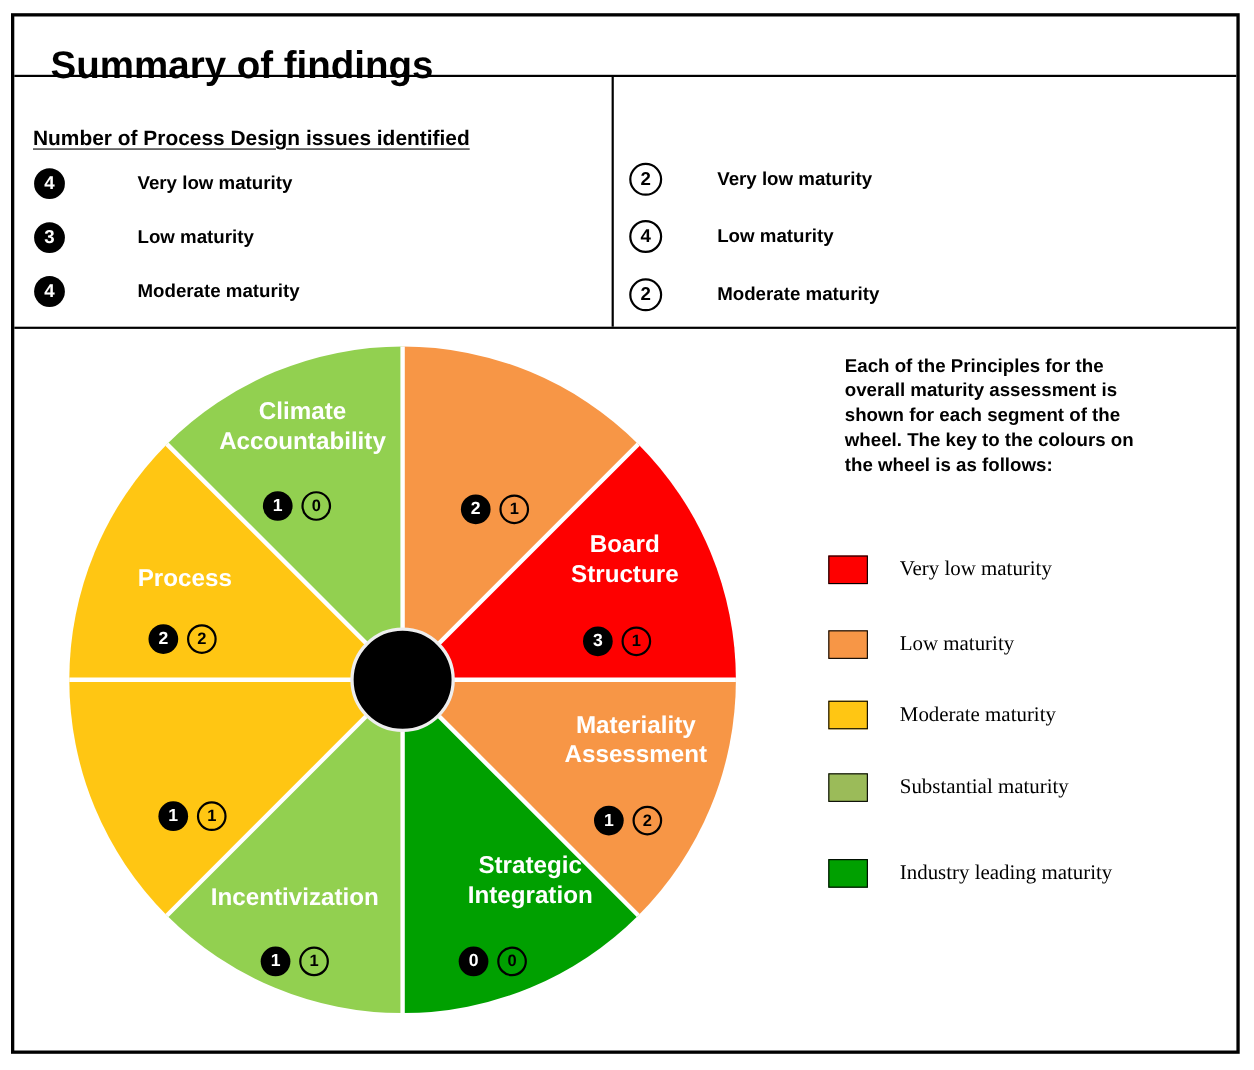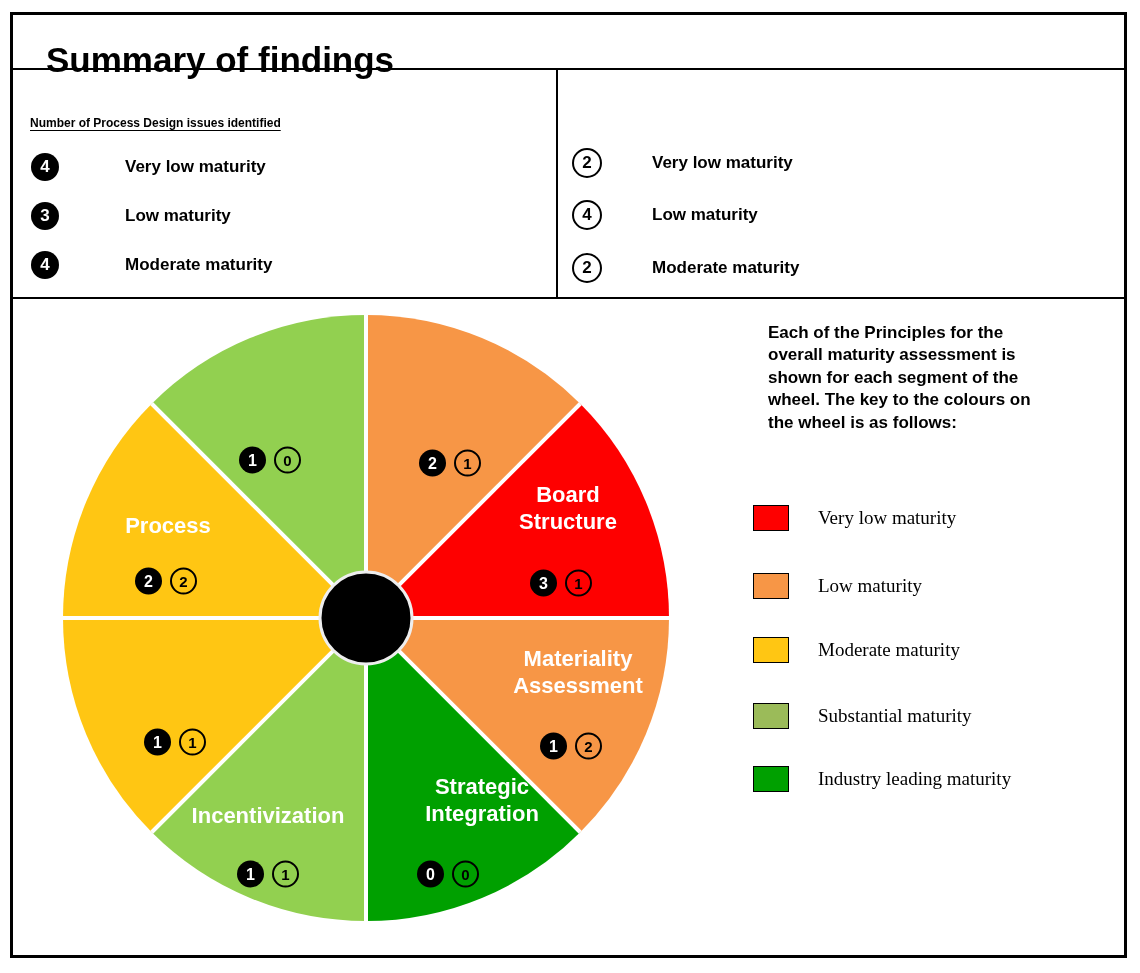--- a/index.html
+++ b/index.html
@@ -8,21 +8,21 @@
 
   
   .title-bar{position:absolute;left:0;top:0;right:0;height:53px;border-bottom:2px solid #000;}
   .title-bar h1{margin:17px;padding:8px 0 0 16px;font-size:35px;line-height:40px;font-weight:bold;letter-spacing:0px;}
 
   
   .columns{position:absolute;left:0;top:55px;right:0;height:227px;border-bottom:2px solid #000;}
   .col{position:absolute;top:0;bottom:0;}
   .col-left{left:0;width:543px;border-right:2px solid #000;}
   .col-right{left:545px;right:0;}
-  .col-header{position:absolute;font-size:12px;font-weight:bold;text-decoration:underline;text-underline-offset:3px;white-space:nowrap;}
+  .col-header{position:absolute;font-size:19px;font-weight:bold;text-decoration:underline;text-underline-offset:3px;white-space:nowrap;}
   .col-left .col-header{left:17px;top:46px;}
   .col-right .col-header{left:10px;top:46px;}
   .issue-row{position:absolute;display:flex;align-items:center;height:30px;}
   .issue-label{font-size:17px;font-weight:bold;white-space:nowrap;}
   .col-left .issue-label{margin-left:66px;}
   .col-right .issue-label{margin-left:50px;}
 
   
   .b-fill-lg{width:28px;height:28px;border-radius:50%;background:#000;color:#fff;display:flex;align-items:center;justify-content:center;font-size:17px;font-weight:bold;flex:0 0 auto;}
   .b-out-lg{width:30px;height:30px;box-sizing:border-box;border:2px solid #000;border-radius:50%;background:#fff;color:#000;display:flex;align-items:center;justify-content:center;font-size:17px;font-weight:600;flex:0 0 auto;}
@@ -109,20 +109,22 @@
       </svg>
 
       <div class="seg-label" style="left:512px;top:200px;">Board
 Structure</div>
       <div class="seg-label" style="left:522px;top:364px;">Materiality
 Assessment</div>
       <div class="seg-label" style="left:394px;top:492px;margin-left:32px;">Strategic
 Integration</div>
       <div class="seg-label" style="left:212px;top:507px;">Incentivization</div>
       <div class="seg-label" style="left:112px;top:217px;">Process</div>
+      <div class="seg-label" style="left:219px;top:79px;">Climate
+Accountability</div>
 
       <div class="seg-counts" style="left:394px;top:155px;">
         <span class="b-fill-sm">2</span>
         <span class="b-out-sm">1</span>
       </div>
       <div class="seg-counts" style="left:505px;top:275px;">
         <span class="b-fill-sm">3</span>
         <span class="b-out-sm">1</span>
       </div>
       <div class="seg-counts" style="left:515px;top:438px;">
@@ -167,20 +169,20 @@
         <span class="legend-label">Low maturity</span>
       </div>
       <div class="legend-row" style="top:338px;">
         <span class="legend-swatch" style="background-color: rgb(255, 198, 19);"></span>
         <span class="legend-label">Moderate maturity</span>
       </div>
       <div class="legend-row" style="top:404px;">
         <span class="legend-swatch" style="background-color: rgb(155, 187, 89);"></span>
         <span class="legend-label">Substantial maturity</span>
       </div>
-      <div class="legend-row" style="top:467px;align-items:center;">
+      <div class="legend-row" style="top:482px;align-items:center;">
         <span class="legend-swatch" style="background-color: rgb(0, 160, 0);"></span>
         <span class="legend-label">Industry leading maturity</span>
       </div>
     </div>
 
   </div>
 </div>
 
 </body></html>

